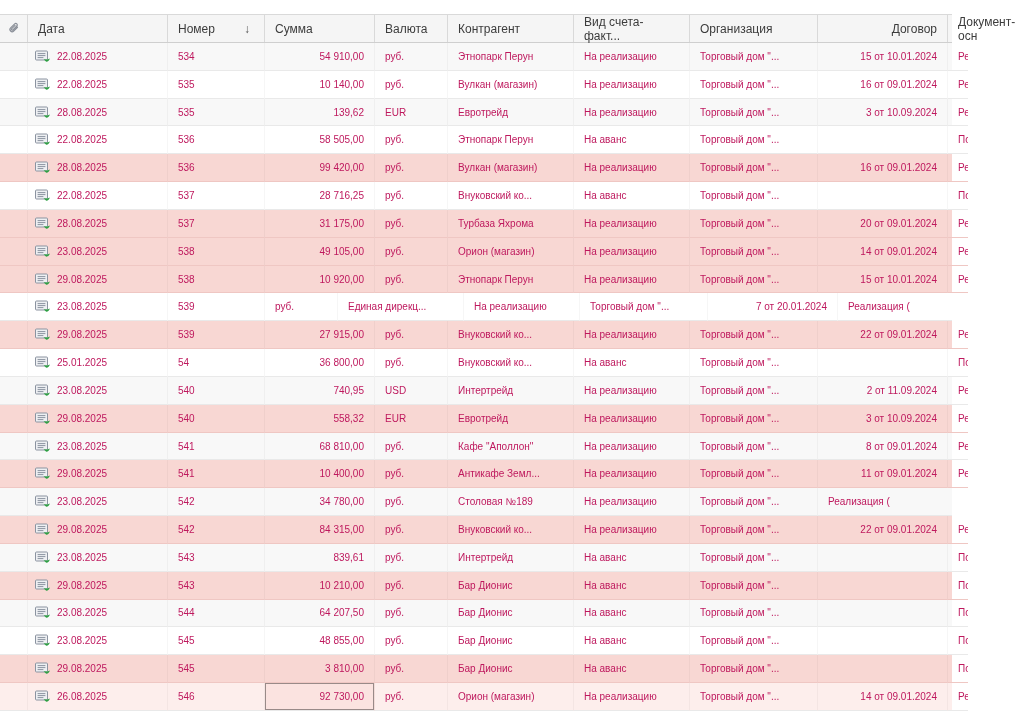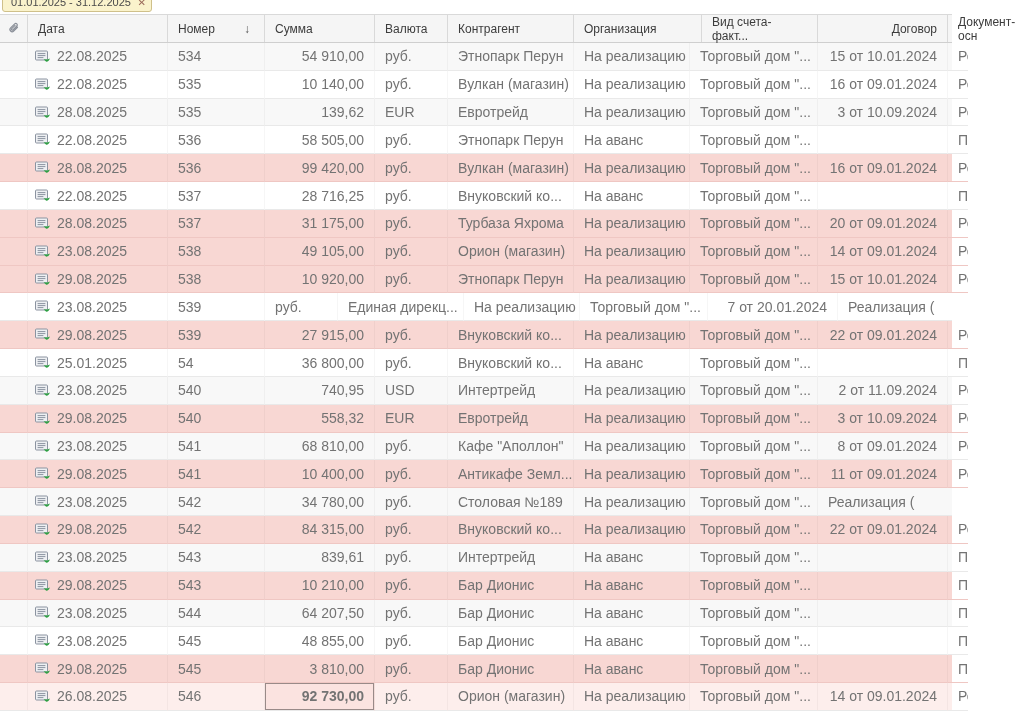--- a/index.html
+++ b/index.html
@@ -22,21 +22,21 @@
     line-height:19px; cursor:default;
   }
   
   .tbl { position:absolute; left:0; top:14px; width:952px; height:697px; }
   .hrow {
     display:flex; height:29px; background:#f5f5f5;
     border-top:1px solid #d9d9d9; border-bottom:1px solid #cfcfcf;
     font-size:12px; color:#3c3c3c;
   }
   .hrow .c { border-right:1px solid #d9d9d9; display:flex; align-items:center; }
-  .row { display:flex; height:27.833px; font-size:14px; color:#737373; background:#fff; }
+  .row { display:flex; height:27.833px; font-size:10px; color:#be185d; background:#fff; }
   .row .c {
     border-right:1px solid rgba(0,0,0,0.035);
     border-bottom:1px solid #e9e9e9;
     display:flex; align-items:center; overflow:hidden; white-space:nowrap;
   }
   .c { padding:0 10px; flex:0 0 auto; }
   .c.attach   { width:28px;  padding:0; justify-content:center; }
   .c.date     { width:140px; padding-left:6px; }
   .c.number   { width:97px;  }
   .c.sum      { width:110px; justify-content:flex-end; }
@@ -48,38 +48,31 @@
   .c.docbase  { width:auto; flex:1 1 auto; border-right:none; }
   .hrow .c.sum { justify-content:space-between; }
   .row.zebra   { background:#f8f8f8; }
   .row.white   { background:#ffffff; }
   .row.pink    { background:#f8d7d3; }
   .row.pink .c { border-bottom:1px solid #efc7c3; }
   .row.current { background:#fdeeec; }
   .current-cell {
     box-shadow: inset 0 0 0 1px #998a88;
     background:#fbe3e0;
-    font-weight:bold;
   }
   .sorticon { margin-left:auto; padding-right:4px; color:#555; font-size:12px; }
   .docicon { width:17px; height:15px; margin-right:6px; flex:0 0 auto; }
   .clipicon { width:13px; height:13px; }
   .num { font-variant-numeric: tabular-nums; }
 </style>
 </head>
 <body>
 
 <div id="app">
 
-  <div class="topstrip">
-    <div class="chip">
-      <span>01.01.2025 - 31.12.2025</span>
-      <span class="x">✕</span>
-    </div>
-  </div>
 
   <div class="tbl">
     <div class="hrow">
       <div class="c attach">
         <svg class="clipicon" viewBox="0 0 14 14" fill="none" stroke="#8a8f98" stroke-width="1.3" stroke-linecap="round">
           <path d="M11.3 5.6 L7.2 9.7 a2.3 2.3 0 0 1-3.3-3.3 L8.3 2 a1.6 1.6 0 0 1 2.3 2.3 L6.4 8.5 a0.9 0.9 0 0 1-1.3-1.3 l3.6-3.6"></path>
         </svg>
       </div>
       <div class="c date" style="padding-left:10px">
           <span>Дата</span>
@@ -90,25 +83,25 @@
       </div>
       <div class="c sum">
           <span style="margin-right:auto">Сумма</span>
         </div>
       <div class="c currency">
           <span>Валюта</span>
         </div>
       <div class="c cparty">
           <span>Контрагент</span>
         </div>
+      <div class="c type">
+          <span>Вид счета-факт...</span>
+        </div>
       <div class="c org">
           <span>Организация</span>
-        </div>
-      <div class="c type">
-          <span>Вид счета-факт...</span>
         </div>
       <div class="c contract">
           <span>Договор</span>
         </div>
       <div class="c docbase">
           <span>Документ-осн</span>
         </div>
     </div>
     <div id="rows">
         <div class="row zebra">

